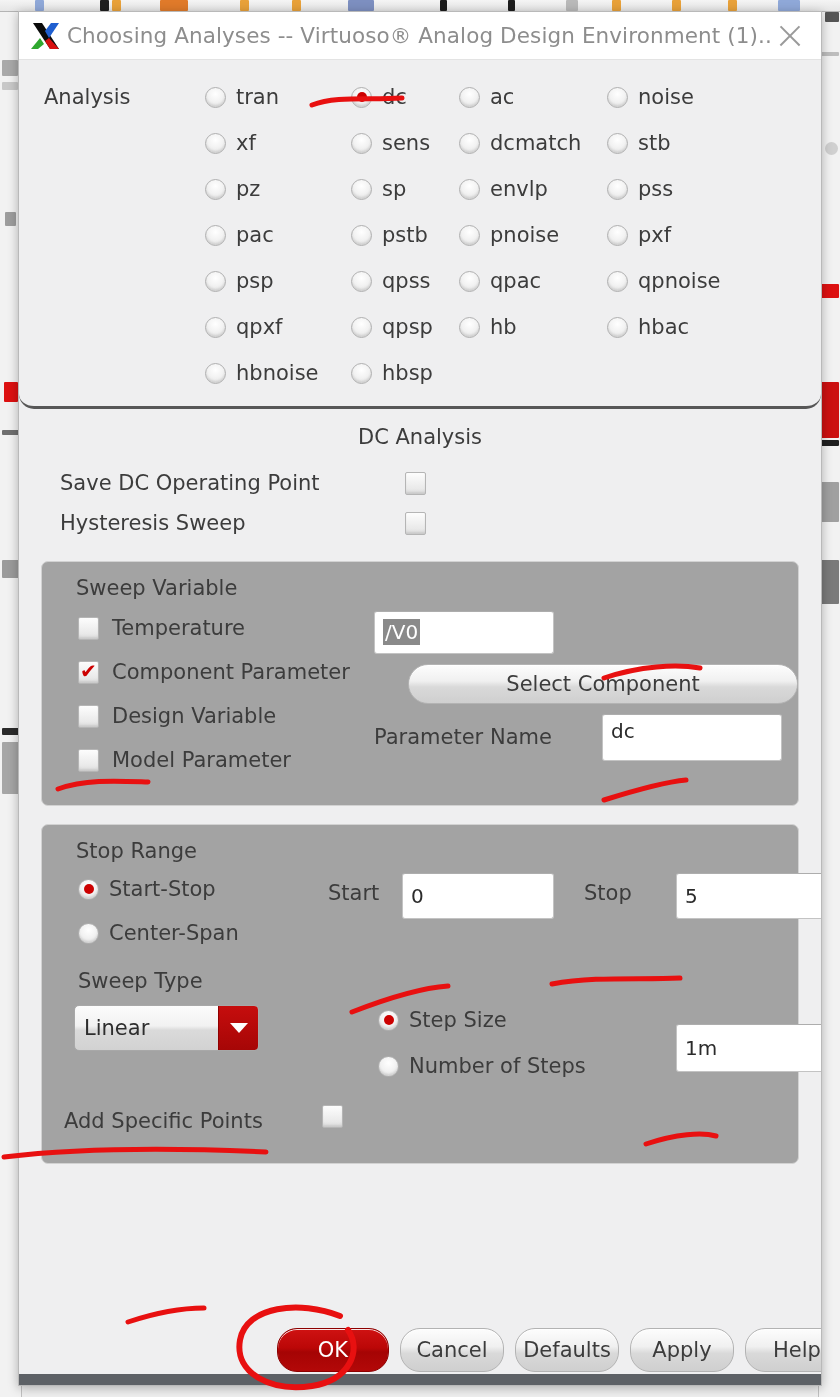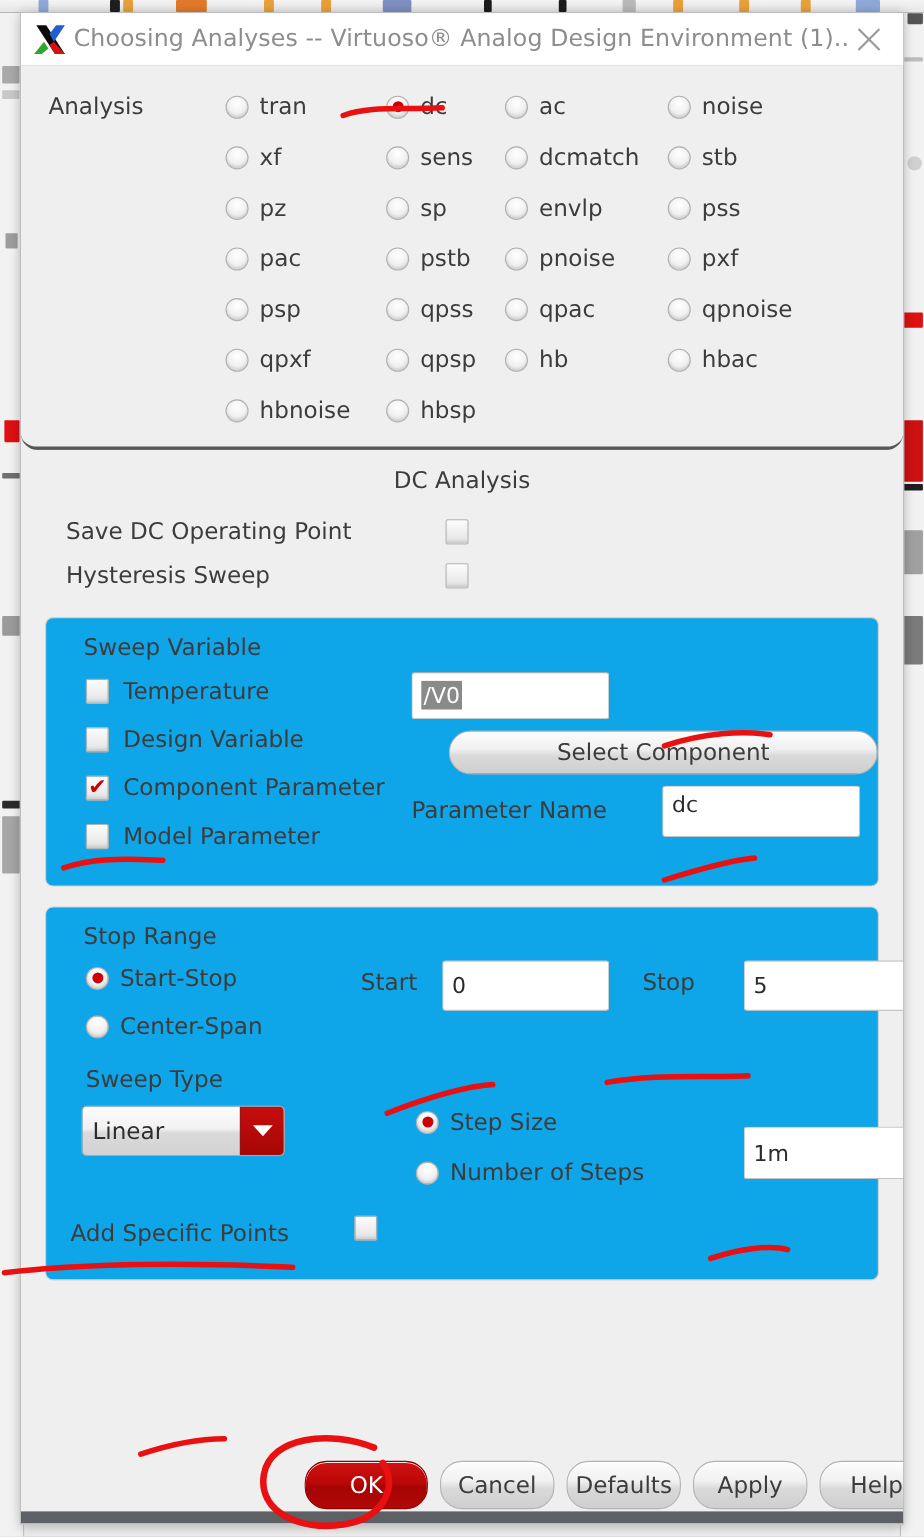--- a/index.html
+++ b/index.html
@@ -136,21 +136,21 @@
     padding: 16px 0 14px 0;
   }
   .dc-line { display: flex; align-items: center; height: 40px; padding-left: 41px; }
   .dc-line .txt { font-size: 21px; color:#3c3c3c; width: 345px; }
 
   
   .group {
     margin: 18px 22px 0 22px;
     border: 1px solid #d2d2d2;
     border-radius: 7px;
-    background: #0ea5e9;
+    background: #a3a3a3;
     position: relative;
   }
   .group-title {
     font-size: 21px; color: #3c3c3c;
     padding: 14px 0 6px 34px;
   }
 
   .sv-body { display: flex; padding: 0 0 16px 0; position: relative; }
   .sv-left { width: 375px; padding-left: 36px; }
   .sv-opt { display: flex; align-items: center; height: 44px; cursor: pointer; }
@@ -443,26 +443,26 @@
 
       <div class="group" style="height:245px;">
         <div class="group-title">Sweep Variable</div>
         <div class="sv-body">
           <div class="sv-left">
             <div class="sv-opt">
               <span class="chk"></span>
               <span class="lbl">Temperature</span>
             </div>
             <div class="sv-opt">
+              <span class="chk on"></span>
+              <span class="lbl">Component Parameter</span>
+            </div>
+            <div class="sv-opt">
               <span class="chk"></span>
               <span class="lbl">Design Variable</span>
-            </div>
-            <div class="sv-opt">
-              <span class="chk on"></span>
-              <span class="lbl">Component Parameter</span>
             </div>
             <div class="sv-opt">
               <span class="chk"></span>
               <span class="lbl">Model Parameter</span>
             </div>
           </div>
           <div class="sv-right">
             <div class="field-row" style="height:52px;">
               <div class="textbox" style="width:180px;">
                 <span class="sel">/V0</span>

